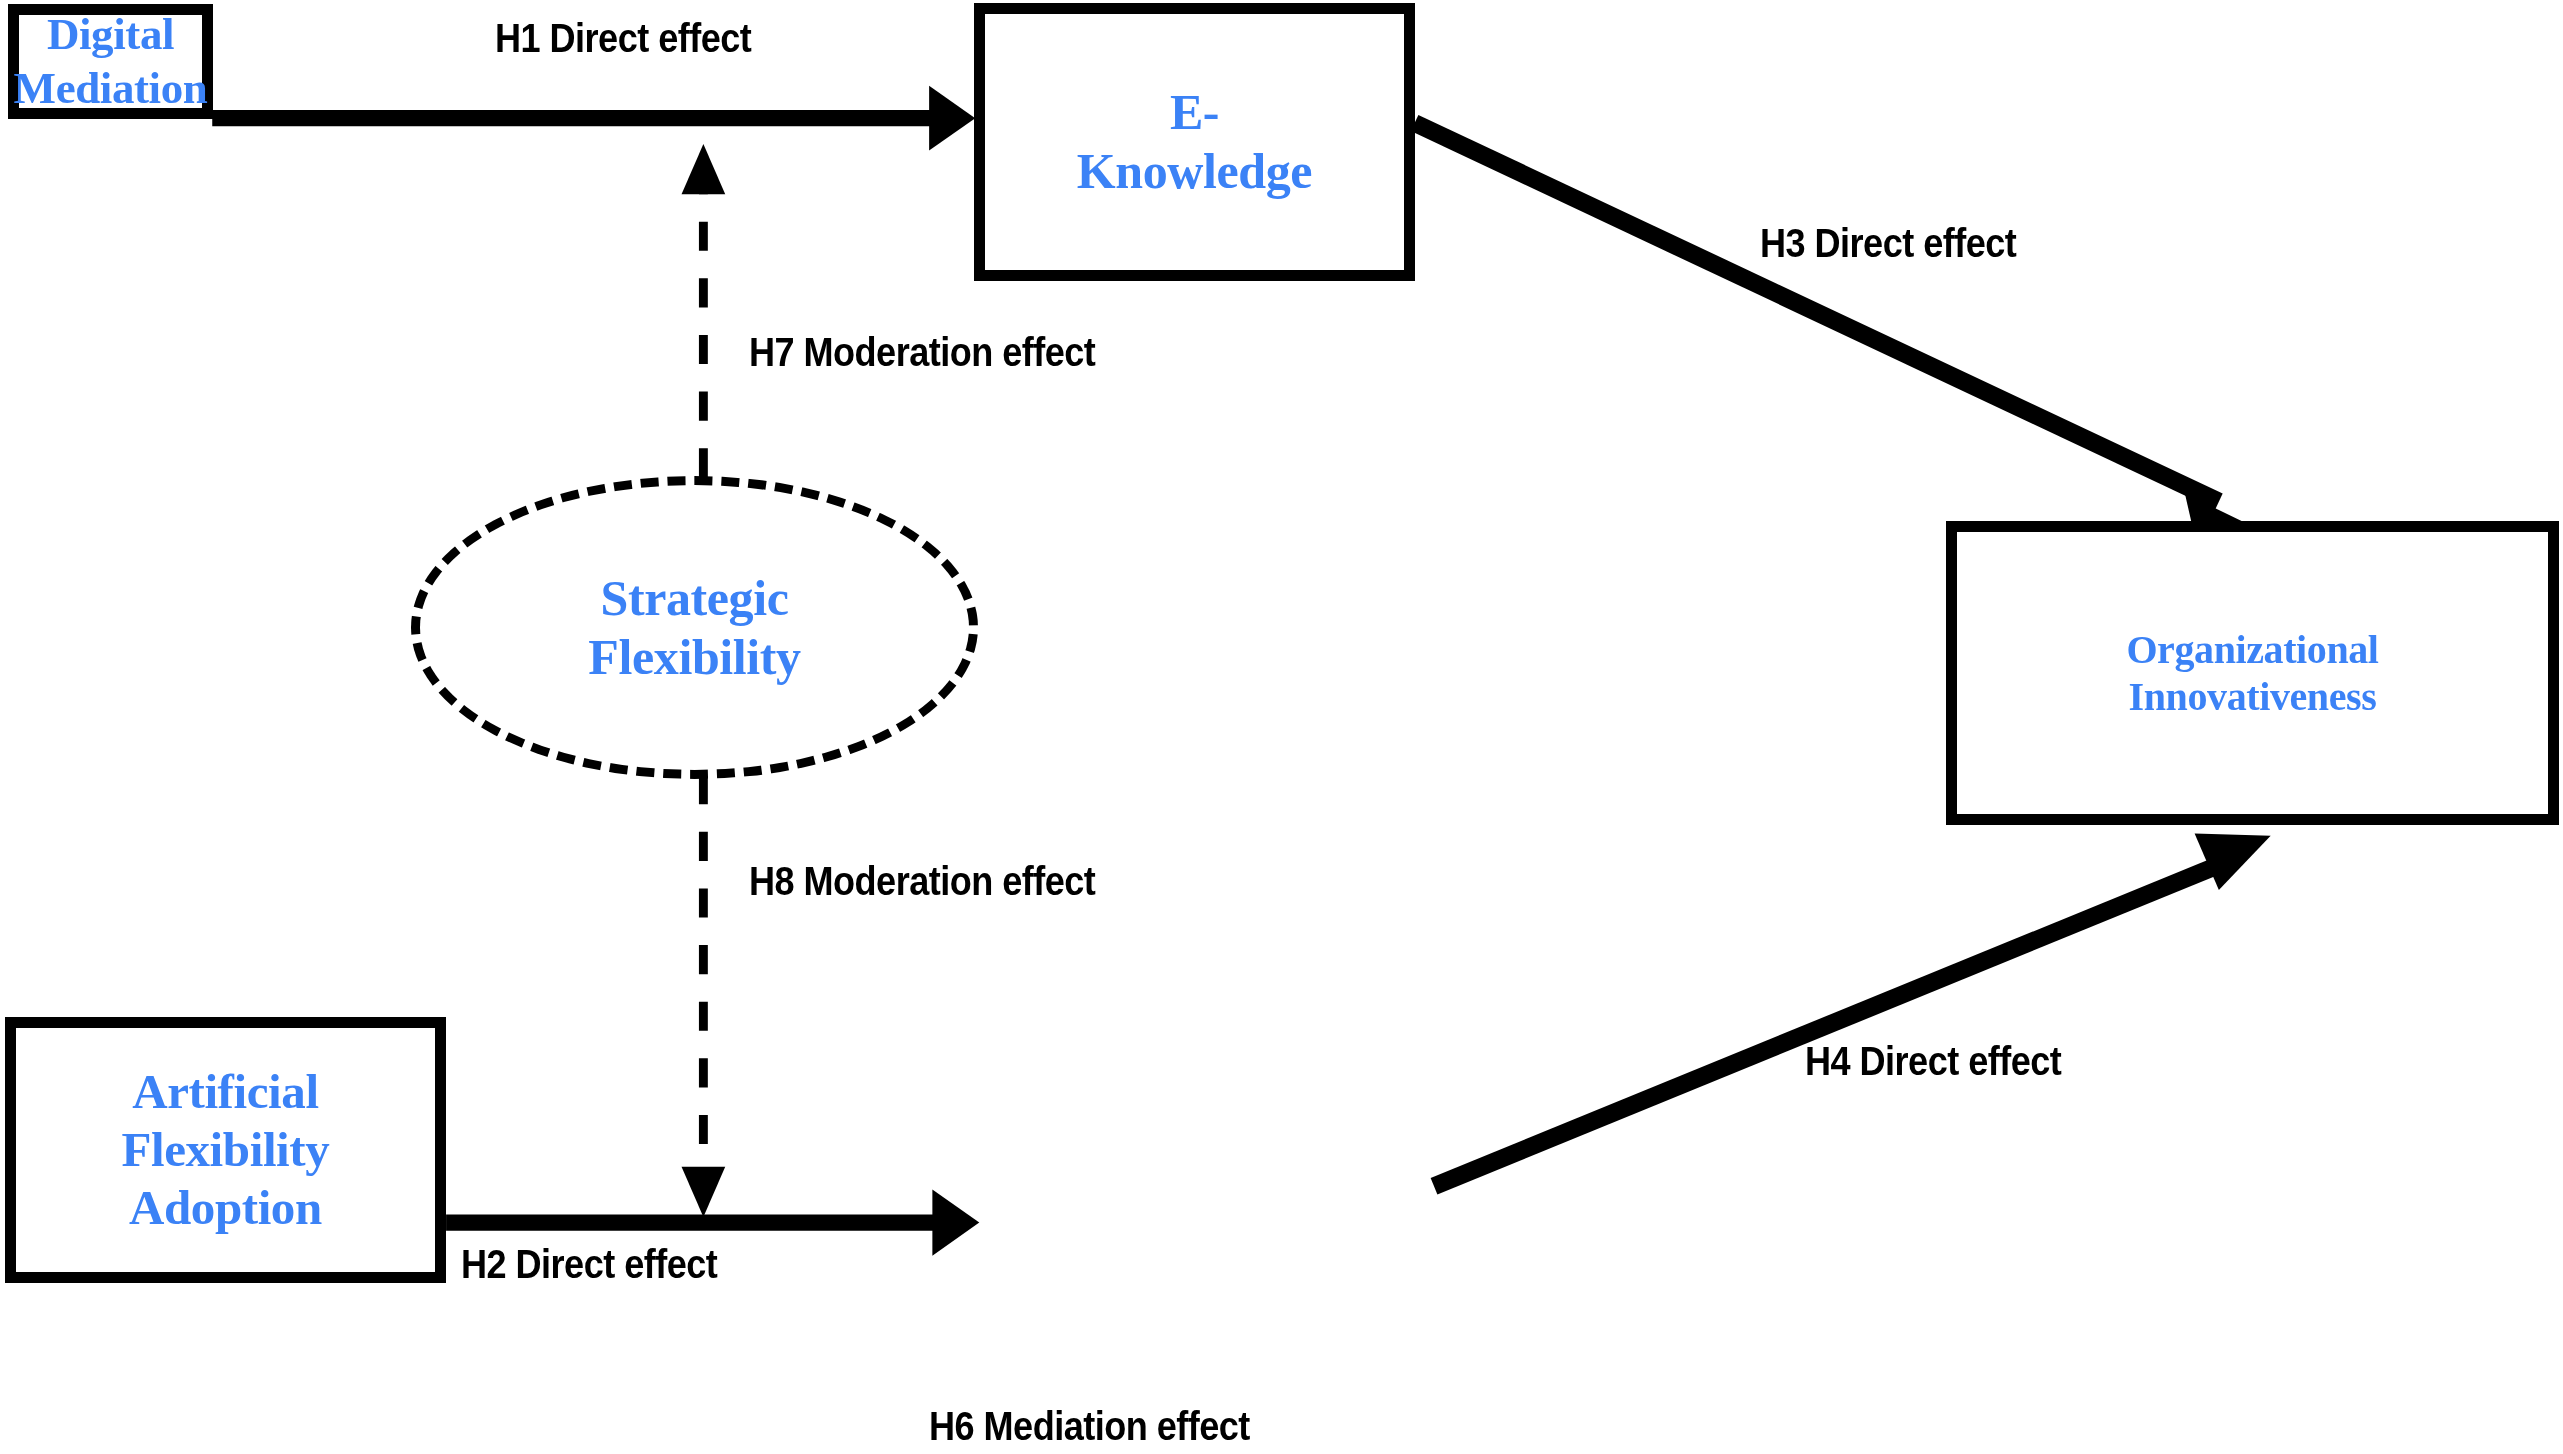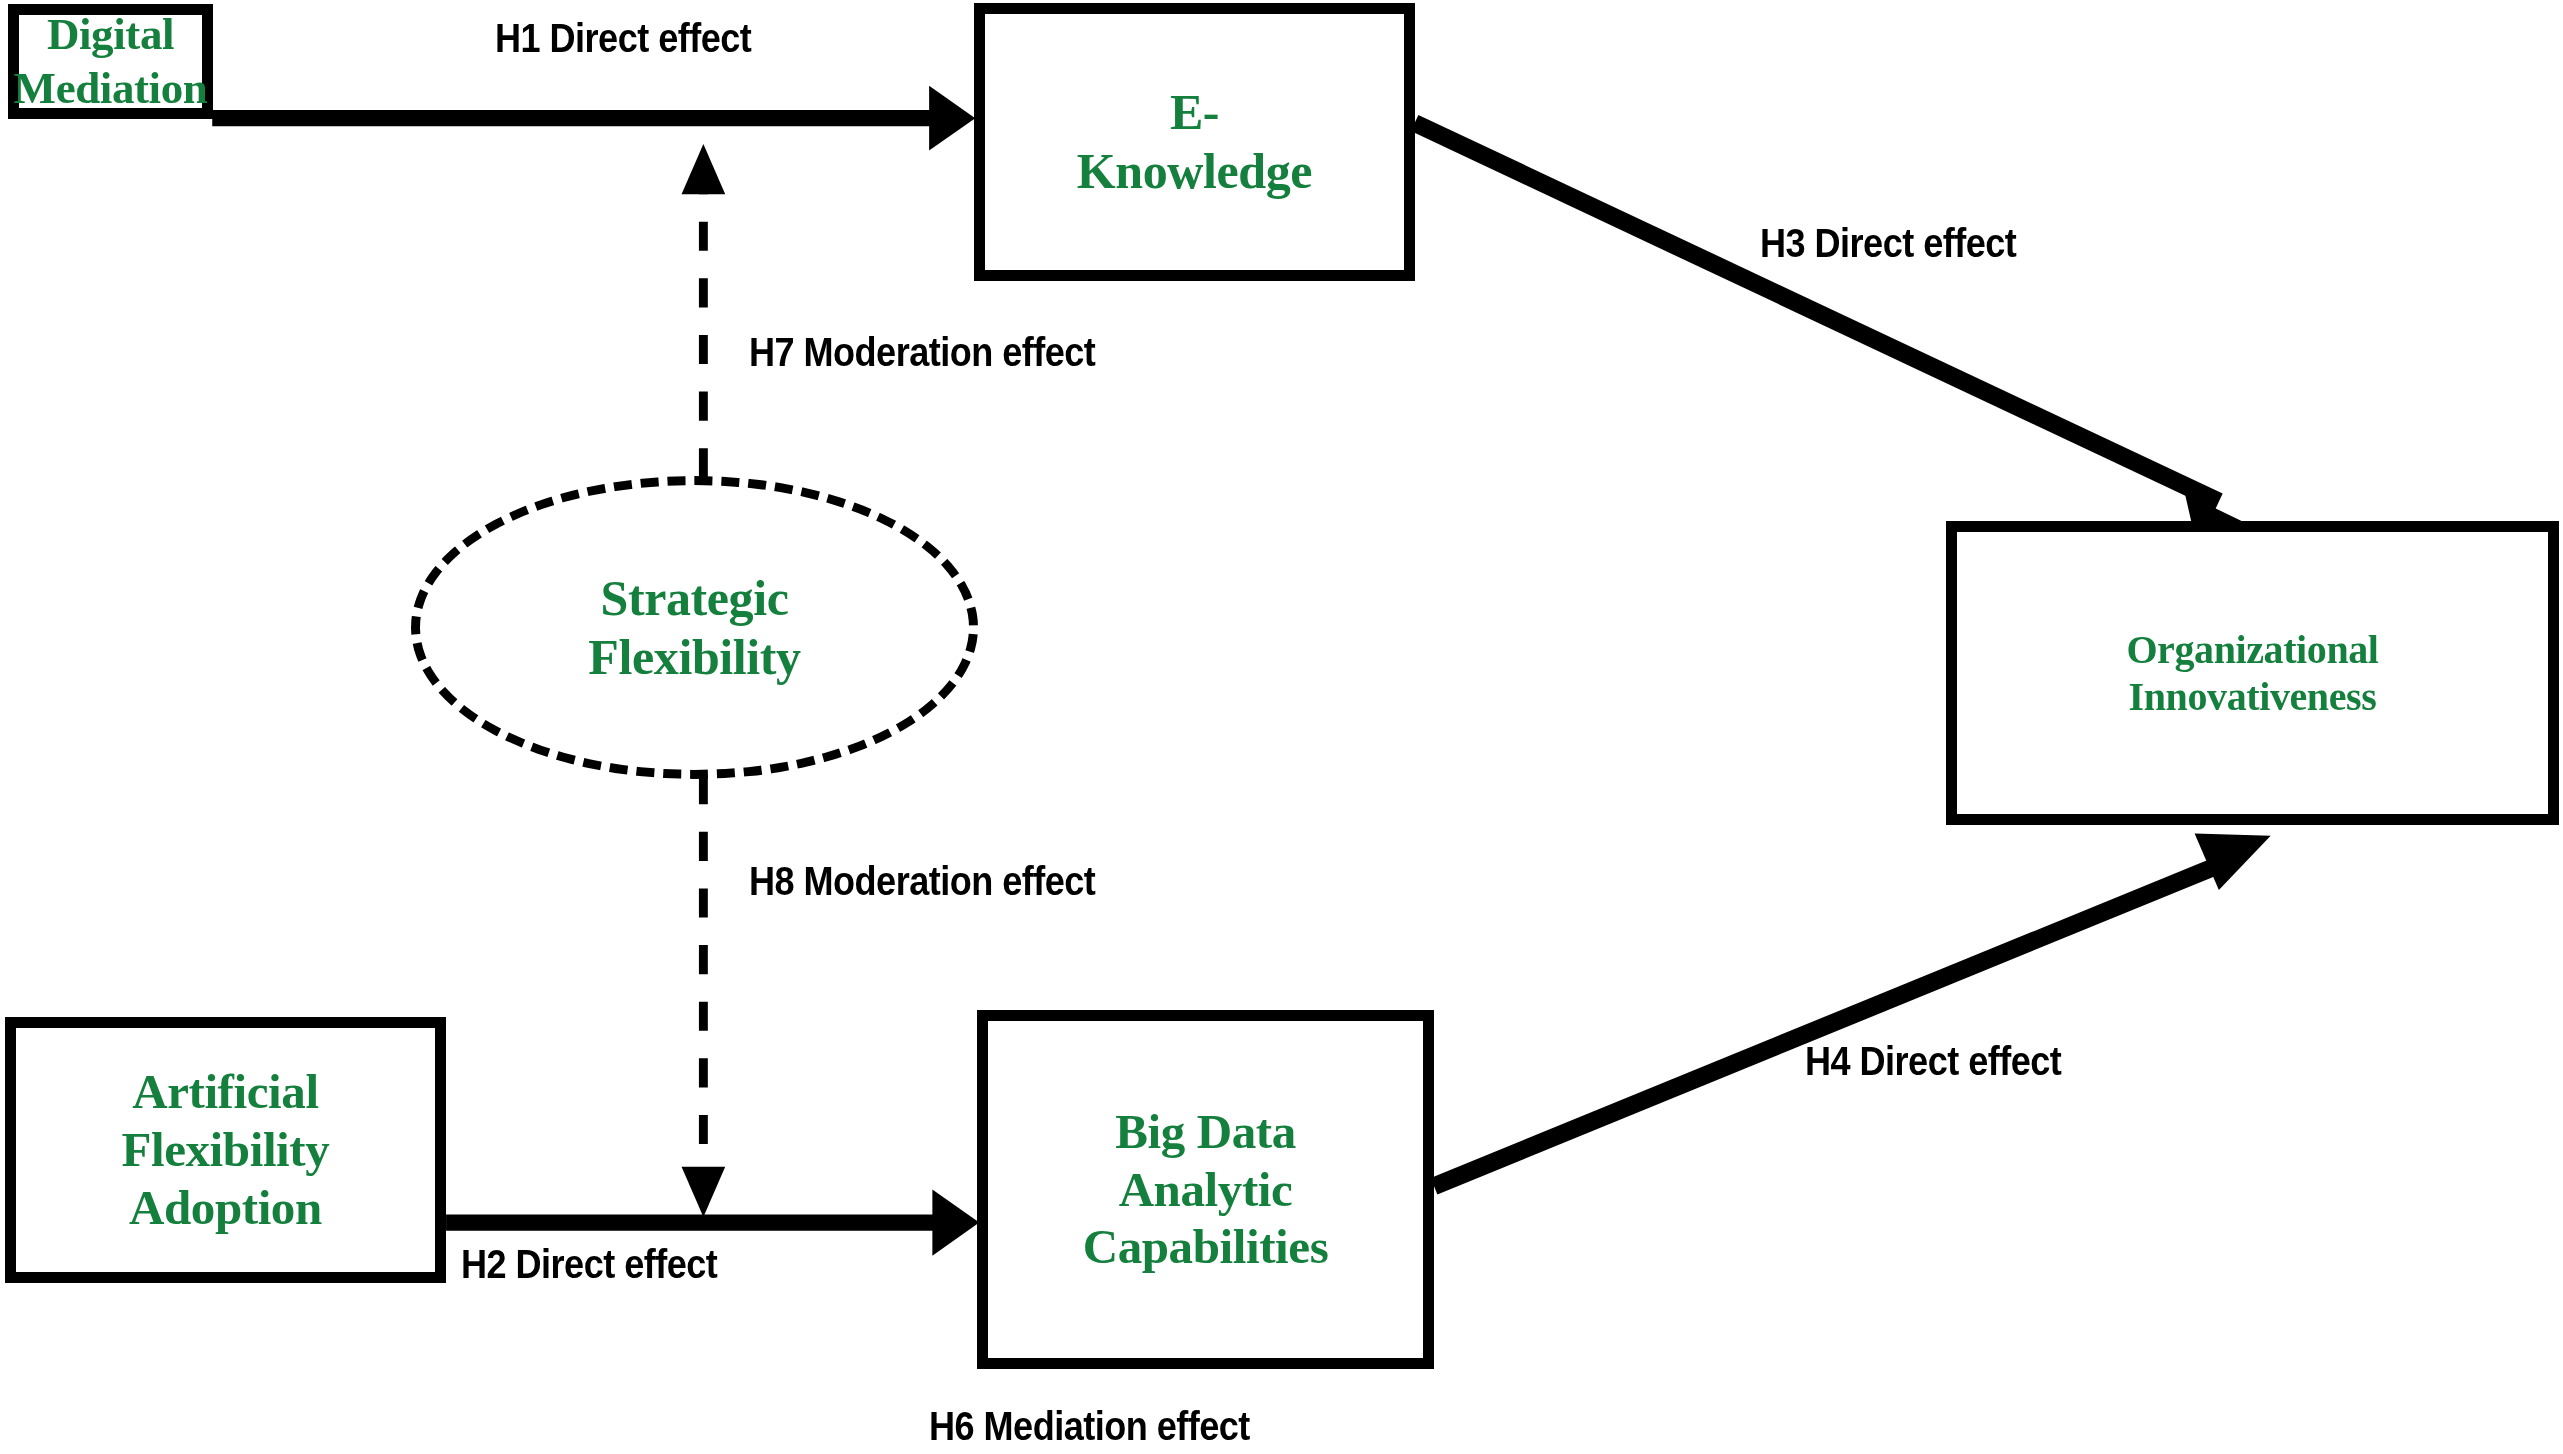--- a/index.html
+++ b/index.html
@@ -34,21 +34,21 @@
     border: 11.3px solid #000000;
     display: flex;
     align-items: center;
     justify-content: center;
     text-align: center;
     z-index: 3;
   }
   .node-label {
     font-family: "Liberation Serif", serif;
     font-weight: bold;
-    color: #15803d;
+    color: #3b82f6;
     line-height: 1.18;
     letter-spacing: -0.4px;
   }
   #box-digital-platforms   { left: 8px;   top: 4px;    width: 205px; height: 115px; }
   #box-e-knowledge         { left: 974px; top: 3.2px;    width: 441px; height: 278px; }
   #box-ai-adoption         { left: 4.9px;    top: 1017px; width: 441px; height: 266px; }
   #box-big-data            { left: 977px; top: 1010px; width: 457px; height: 359px; }
   #box-org-innovativeness  { left: 1946px; top: 521px;  width: 613px; height: 304px; }
 
   #box-digital-platforms  .node-label { font-size: 45px; }
@@ -151,27 +151,20 @@
   </div>
 
   <div class="node-box" id="box-ai-adoption">
     <div class="node-label">
       <span>Artificial</span><br>
       <span>Flexibility</span><br>
       <span>Adoption</span>
     </div>
   </div>
 
-  <div class="node-box" id="box-big-data">
-    <div class="node-label">
-      <span>Big Data</span><br>
-      <span>Analytic</span><br>
-      <span>Capabilities</span>
-    </div>
-  </div>
 
   <div class="node-box" id="box-org-innovativeness">
     <div class="node-label">
       <span>Organizational</span><br>
       <span>Innovativeness</span>
     </div>
   </div>
 
   <div id="ellipse-strategic-flexibility">
     <div class="node-label">

